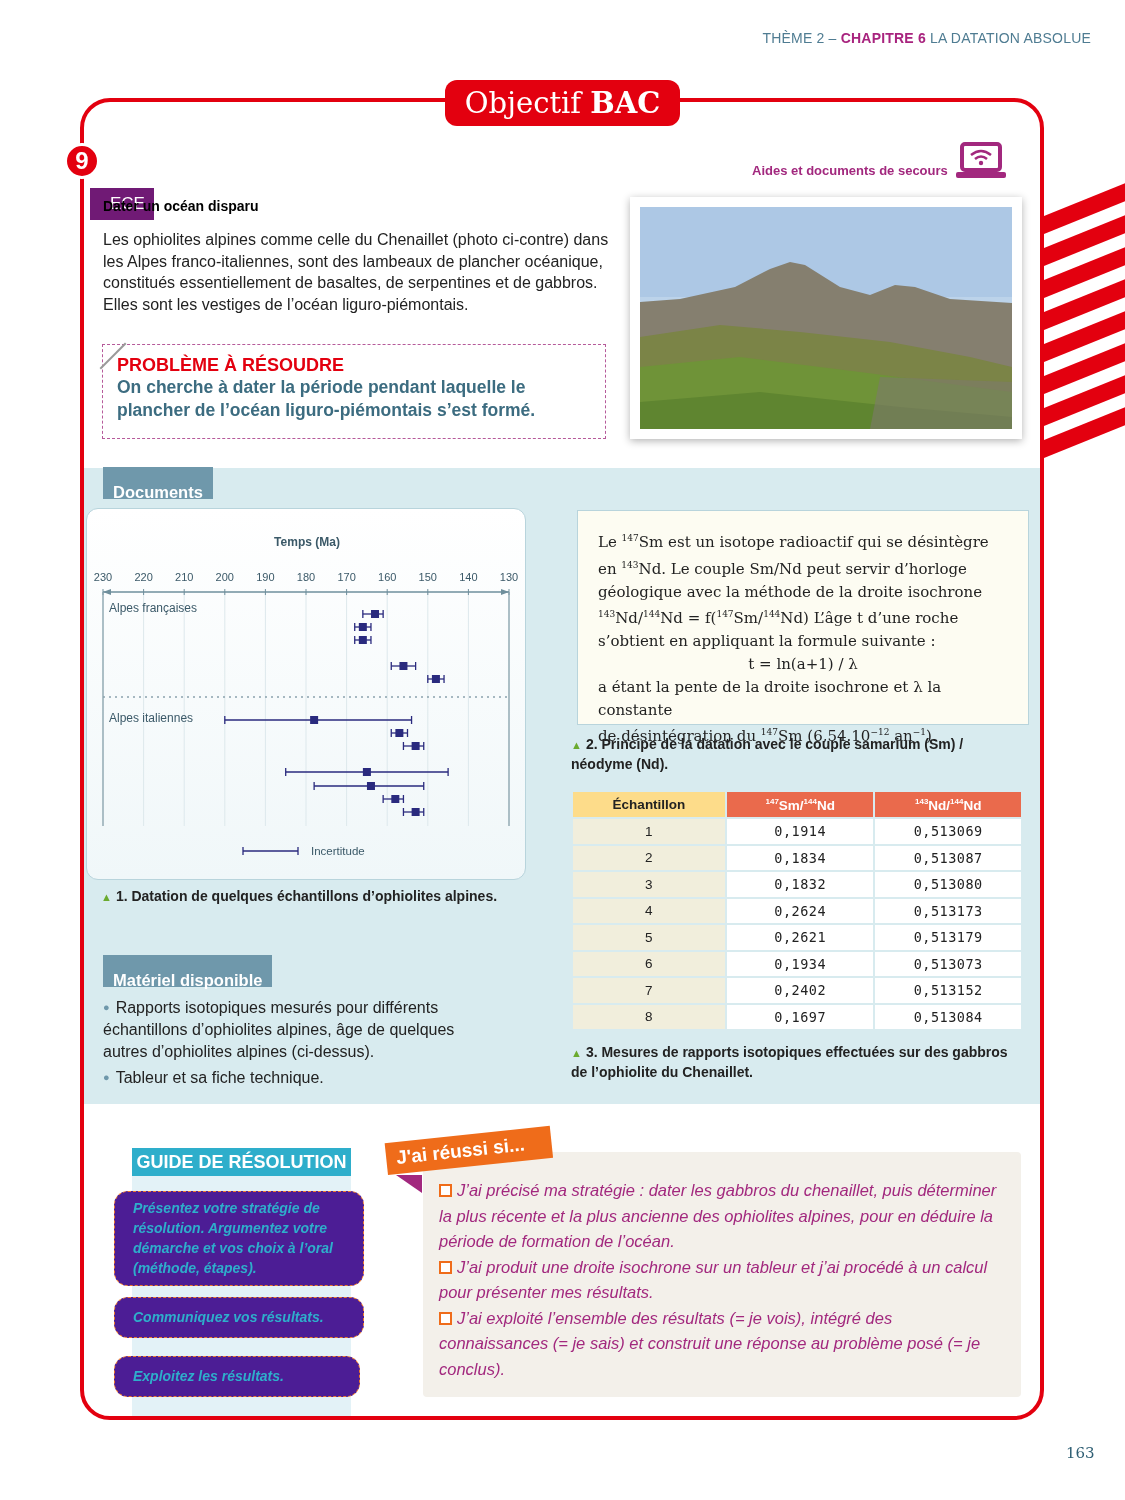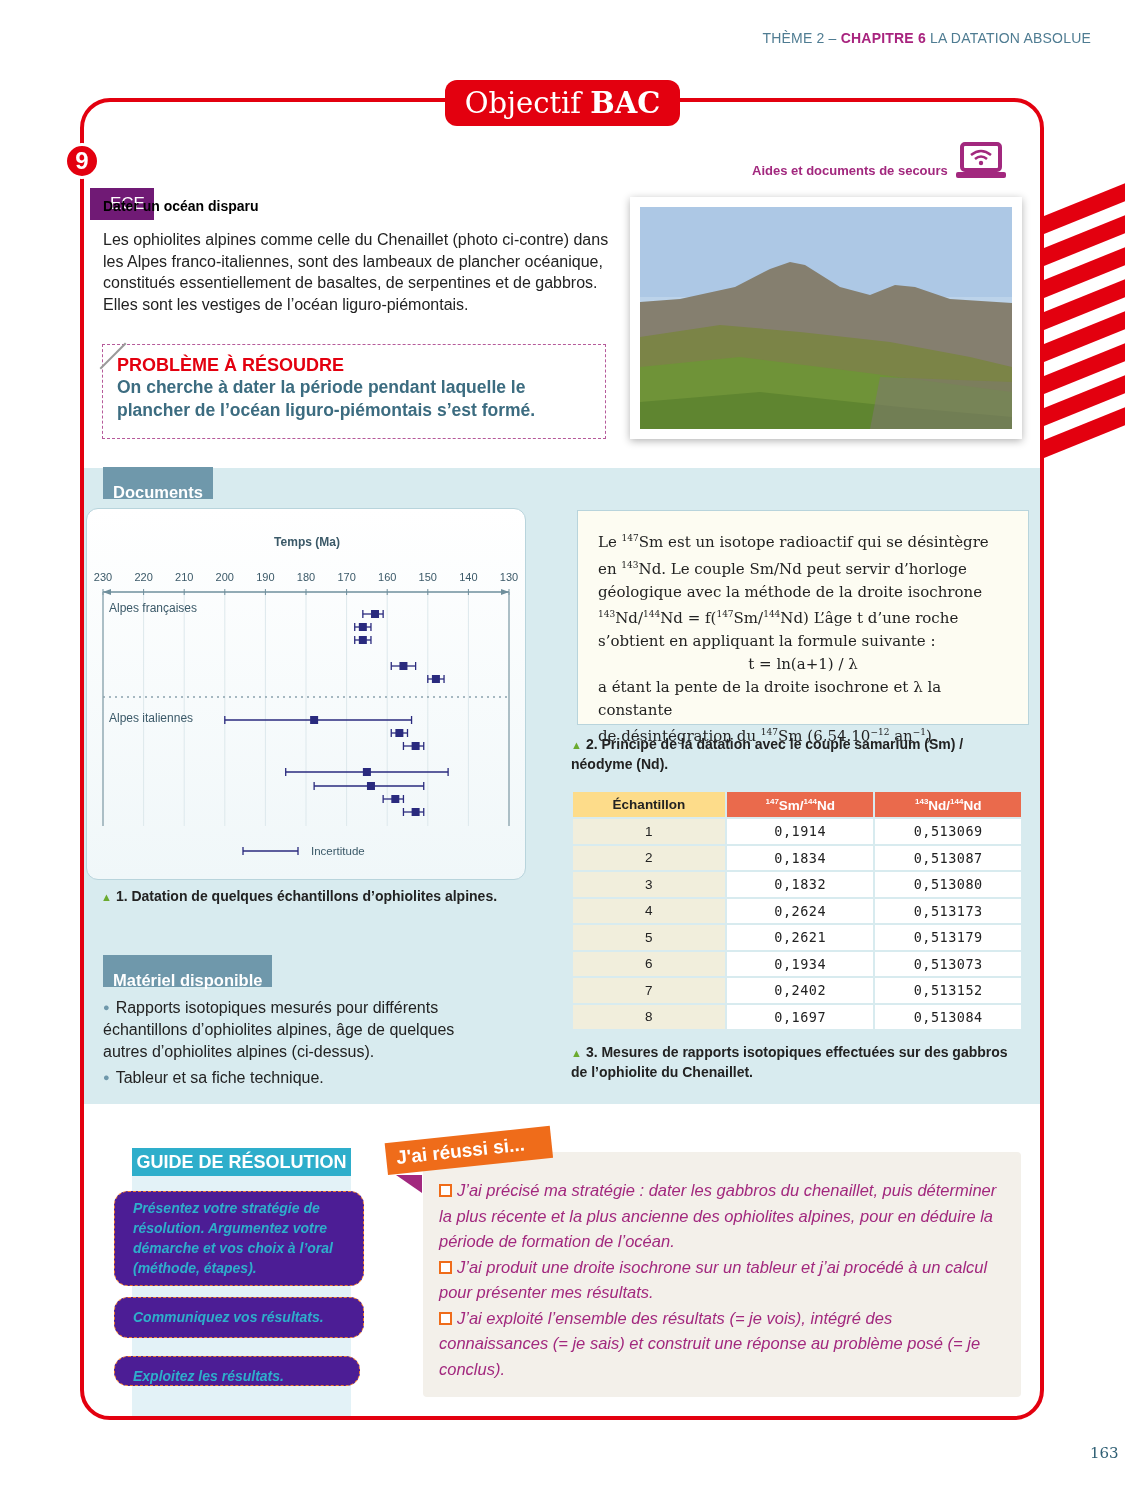--- a/index.html
+++ b/index.html
@@ -46,21 +46,21 @@
   .materiel li { list-style: none; margin-bottom: 3px; }
   .materiel li::before { content: "●"; color: #6f98ab; font-size: 11px; margin-right: 6px; vertical-align: 2px; }
   .guide-col { position: absolute; left: 132px; top: 1148px; width: 219px; height: 268px; background: #e3f2f7; }
   .guide-title { position: absolute; left: 132px; top: 1148px; width: 219px; height: 28px; background: #2eaecb; color: #fff; font-weight: bold; font-size: 18px; text-align: center; line-height: 28px; }
   .guide-step { position: absolute; border: 1.5px dashed #ef7b2e; border-radius: 14px; background: #4c1d95; color: #2eaecb; font-weight: bold; font-style: italic; font-size: 14px; line-height: 20px; padding: 6px 18px; }
   .success-box { position: absolute; left: 423px; top: 1152px; width: 598px; height: 245px; background: #f3f0ea; border-radius: 4px; padding: 26px 16px 0 16px; }
   .success-tag { position: absolute; left: 388px; top: 1143px; width: 166px; height: 32px; background: #ef6c1a; color: #fff; font-weight: bold; font-size: 19px; line-height: 32px; padding-left: 10px; transform: rotate(-6deg); transform-origin: left bottom; z-index: 2; }
   .success-fold { position: absolute; left: 396px; top: 1175px; width: 0; height: 0; border-top: 18px solid #a2287e; border-left: 26px solid transparent; z-index: 1; }
   .success-box p { color: #a2287e; font-style: italic; font-size: 16.5px; line-height: 25.5px; }
   .chk { display: inline-block; width: 13px; height: 13px; border: 2.5px solid #ef6c1a; background: #fff; margin-right: 5px; vertical-align: -1px; }
-  .page-num { position: absolute; left: 1066px; top: 1444px; font-family: "DejaVu Serif", serif; font-size: 15px; color: #2f5f74; margin-left: 24px; }
+  .page-num { position: absolute; left: 1066px; top: 1444px; font-family: "DejaVu Serif", serif; font-size: 15px; color: #2f5f74; }
 </style>
 </head>
 <body>
 
 <div class="header-line">
   <span>THÈME 2 –</span>
   <span class="chap">CHAPITRE 6</span>
   <span>LA DATATION ABSOLUE</span>
 </div>
 
@@ -292,21 +292,21 @@
 <div class="sec-tag" style="left:103px; top:955px;">Matériel disponible</div>
 <ul class="materiel">
   <li>Rapports isotopiques mesurés pour différents échantillons d’ophiolites alpines, âge de quelques autres d’ophiolites alpines (ci-dessus).</li>
   <li>Tableur et sa fiche technique.</li>
 </ul>
 
 <div class="guide-col"></div>
 <div class="guide-title">GUIDE DE RÉSOLUTION</div>
 <div class="guide-step" style="left:114px; top:1191px; width:250px; height:95px;">Présentez votre stratégie de résolution. Argumentez votre démarche et vos choix à l’oral (méthode, étapes).</div>
 <div class="guide-step" style="left:114px; top:1297px; width:250px; height:41px; line-height:26px;">Communiquez vos résultats.</div>
-<div class="guide-step" style="left:114px; top:1356px; width:246px; height:30px; line-height:26px;">Exploitez les résultats.</div>
+<div class="guide-step" style="left:114px; top:1356px; width:246px; height:41px; line-height:26px;">Exploitez les résultats.</div>
 
 <div class="success-fold"></div>
 <div class="success-tag">J'ai réussi si...</div>
 <div class="success-box">
   <p><span class="chk"></span><span>J’ai précisé ma stratégie : dater les gabbros du chenaillet, puis déterminer la plus récente et la plus ancienne des ophiolites alpines, pour en déduire la période de formation de l’océan.</span></p>
   <p><span class="chk"></span><span>J’ai produit une droite isochrone sur un tableur et j’ai procédé à un calcul pour présenter mes résultats.</span></p>
   <p><span class="chk"></span><span>J’ai exploité l’ensemble des résultats (= je vois), intégré des connaissances (= je sais) et construit une réponse au problème posé (= je conclus).</span></p>
 </div>
 
 <div class="page-num">163</div>

